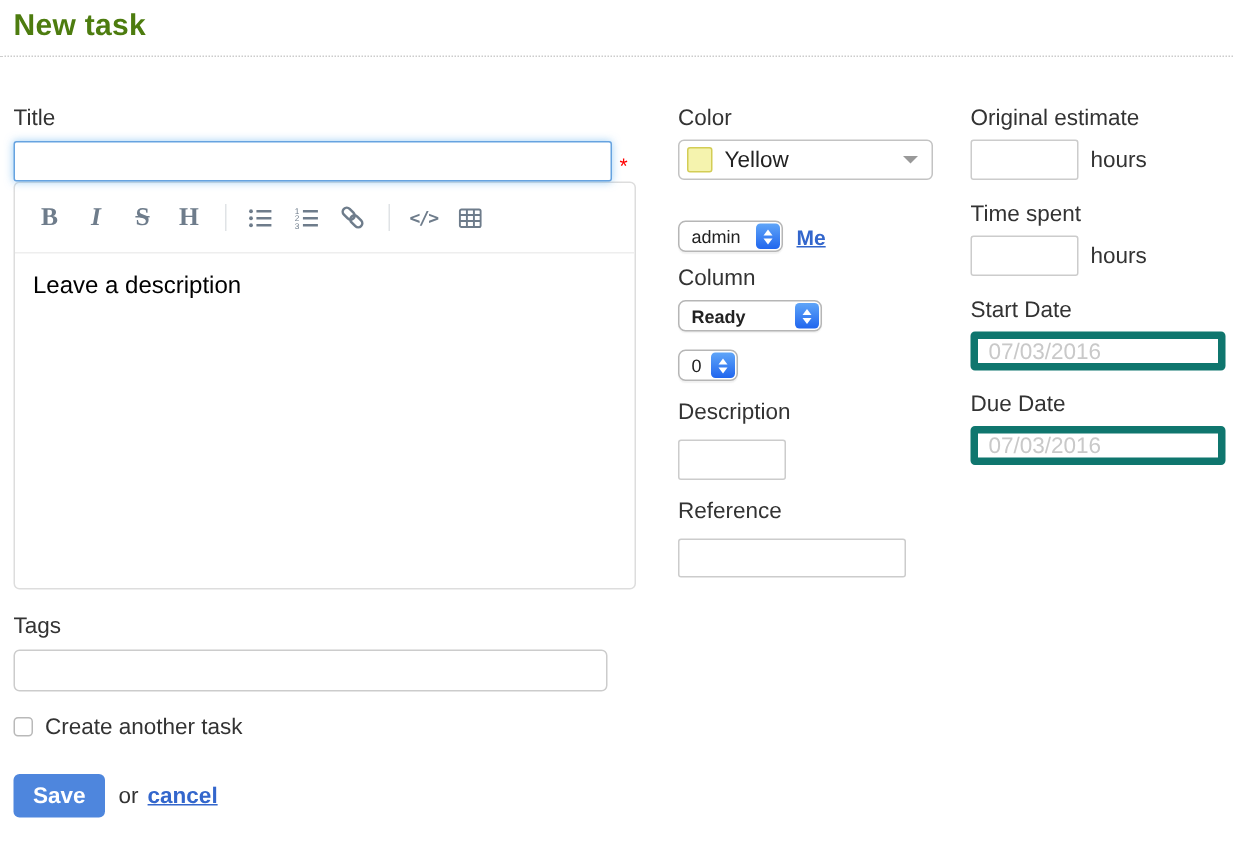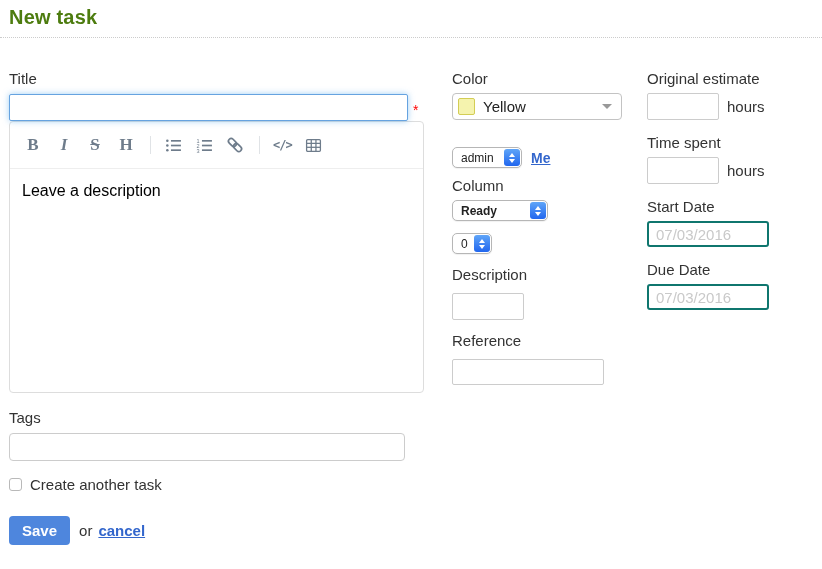--- a/index.html
+++ b/index.html
@@ -81,21 +81,21 @@
   .sel-priority { width:40px; }
 
   .inp-sm { width:72px; height:27px; border:1px solid #ccc; border-radius:2px;
     font-size:14px; padding:0 5px; outline:none; }
   .inp-ref { width:152px; height:26px; border:1px solid #ccc; border-radius:2px;
     font-size:14px; padding:0 5px; outline:none; }
   .gap-lg { margin-top:10px; display:block; }
 
   .hours-row { display:flex; align-items:center; }
   .hours-row span { margin-left:8px; font-size:15px; }
-  .inp-date { width:122px; height:26px; border:2px solid #0f766e; border-radius:3px;
+  .inp-date { width:170px; height:26px; border:5px solid #0f766e; border-radius:3px;
     font-size:15px; padding:0 7px; outline:none; color:#555; }
   .inp-date::placeholder { color:#c9c9c9; }
   .col-right .group { margin-bottom:14px; }
   .col-mid .g-color { margin-bottom:27px; }
   .col-mid .g-assignee { margin-bottom:9px; }
 </style>
 </head>
 <body>
 
 <div class="page">

